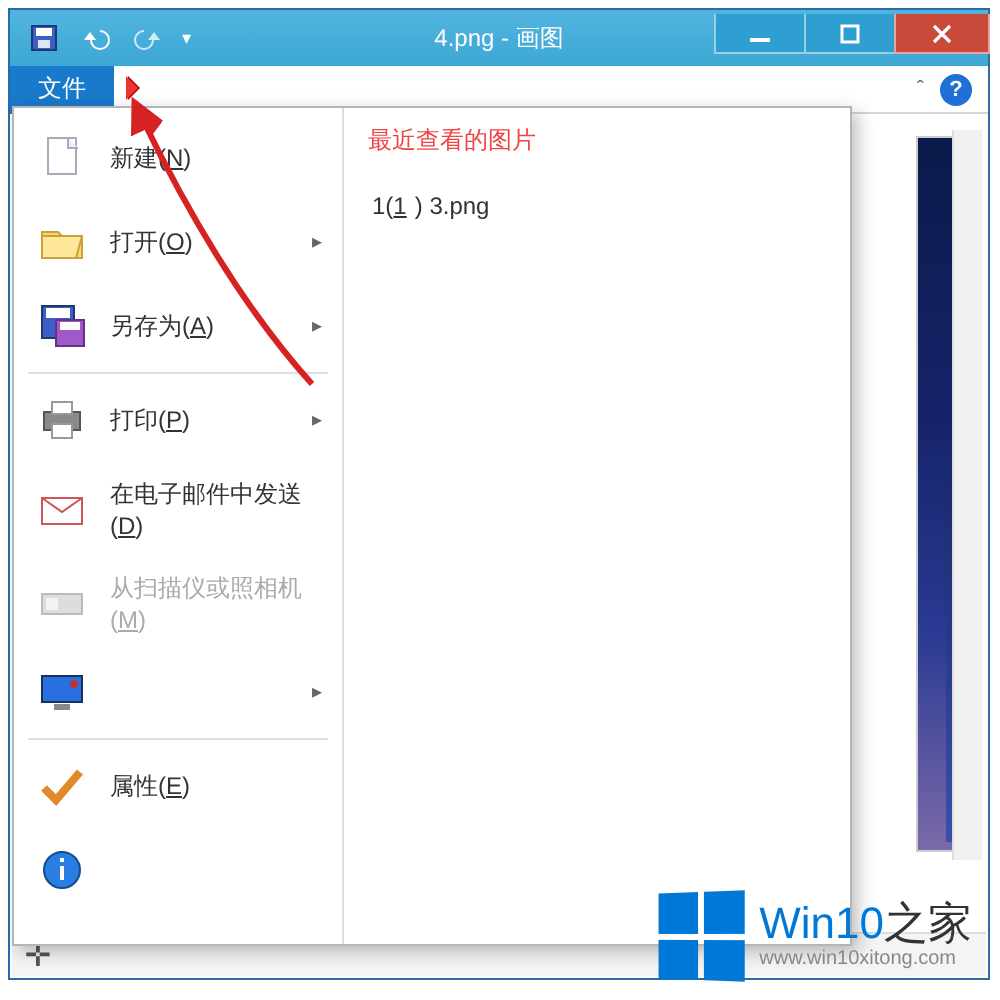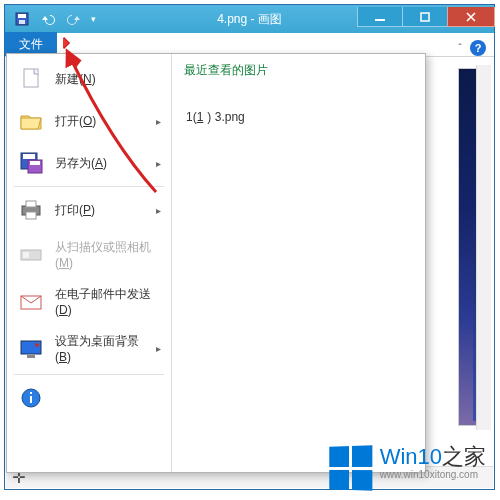--- a/index.html
+++ b/index.html
@@ -10,48 +10,48 @@
     .titlebar { height:28px; background:linear-gradient(#51b5e0,#3da7d4); display:flex; align-items:center; position:relative; }
     .qat { display:flex; align-items:center; gap:4px; padding-left:6px; }
     .qat-btn { width:22px; height:22px; display:flex; align-items:center; justify-content:center; }
     .qat-btn svg { width:16px; height:16px; }
     .qat-dd { font-size:9px; color:#fff; margin-left:2px; }
     .title { position:absolute; left:0; right:0; text-align:center; font-size:12px; color:#fff; pointer-events:none; }
     .winbtns { margin-left:auto; display:flex; }
     .winbtn { width:46px; height:20px; display:flex; align-items:center; justify-content:center; color:#fff; margin-top:-4px; border:1px solid rgba(255,255,255,.5); border-top:none; background:#2f9ed1; margin-right:-1px;}
     .winbtn.close { background:#c94a3b; width:48px;}
     
-    .ribbon-tabs { height:24px; background:#fff; border-bottom:1px solid #d5d5d5; display:flex; align-items:flex-end; position:relative; }
+    .ribbon-tabs { height:24px; background:#fff; border-bottom:1px solid #d5d5d5; display:flex; align-items:center; position:relative; }
     .file-tab { background:#1979ca; color:#fff; font-size:12px; padding:4px 14px; height:24px; display:flex; align-items:center; position:relative; }
     .file-tab::after { content:""; position:absolute; right:-18px; top:5px; border:6px solid transparent; border-left-color:#e33; filter:drop-shadow(1px 0 0 #a00);}
     .help-area { margin-left:auto; display:flex; align-items:center; padding-right:8px; gap:8px; font-size:12px; color:#555;}
     .chev { font-size:11px; color:#666; }
     .helpq { width:16px;height:16px;border-radius:50%;background:#1e6fd6;color:#fff;display:flex;align-items:center;justify-content:center;font-size:11px;font-weight:bold;}
     
     .dropdown { position:absolute; left:6px; top:53px; width:420px; height:420px; background:#fff; border:1px solid #b5b5b5; box-shadow:3px 3px 8px rgba(0,0,0,.25); display:flex; z-index:5;}
     .menu-col { width:165px; border-right:1px solid #ddd; padding:4px 3px; }
     .menu-item { display:flex; align-items:center; gap:10px; padding:7px 6px; font-size:12px; color:#333; position:relative; border:1px solid transparent;}
     .menu-item.disabled { color:#aaa; }
     .menu-item .ic { width:28px; height:26px; display:flex; align-items:center; justify-content:center; flex-shrink:0;}
     .menu-item .ic svg { width:26px; height:24px; }
     .menu-item .arrow { margin-left:auto; font-size:10px; color:#666; }
     .menu-sep { height:1px; background:#e0e0e0; margin:2px 4px; }
     .recent-col { flex:1; padding:8px 12px; font-size:12px; }
-    .recent-title { color:#15803d; margin-bottom:28px;font-family:Liberation Mono, monospace; }
+    .recent-title { color:#ef4444; margin-bottom:14px;font-family:Liberation Mono, monospace; }
     .recent-item { color:#333; padding:3px 2px; }
     .recent-item u { text-decoration:underline; margin-right:4px;}
     
     .arrow-annot { position:absolute; left:61px; top:47px; z-index:6; pointer-events:none;}
     .arrow-annot svg { width:110px; height:160px; }
     
     .canvas-peek { position:absolute; right:6px; top:63px; width:30px; height:358px; border:1px solid #ccc; background:linear-gradient(#0a1a4a,#15246a 40%,#2b3a93 70%,#7b6aa9); z-index:1;}
     .tower { position:absolute; right:4px; bottom:4px; width:10px; height:180px; background:linear-gradient(#1a2a6a,#3a4faa);}
     .scroll-v { position:absolute; right:3px; top:60px; width:15px; height:365px; background:#f1f1f1; border-left:1px solid #ddd; z-index:2;}
     
-    .watermark { position:absolute; right:14px; bottom:10px; display:flex; align-items:flex-start; gap:8px; z-index:10;}
+    .watermark { position:absolute; right:14px; bottom:10px; display:flex; align-items:center; gap:8px; z-index:10;}
     .wlogo { width:44px; height:44px; display:grid; grid-template:1fr 1fr/1fr 1fr; gap:3px; transform:perspective(120px) rotateY(-12deg);}
     .wlogo div{ background:#0078d7;}
     .wtext { display:flex; flex-direction:column; line-height:1;}
     .wtext .l1 { font-size:22px; color:#333; font-weight:400;}
     .wtext .l1 b { color:#0078d7; font-weight:400;}
     .wtext .l2 { font-size:10px; color:#888; margin-top:2px;}
     .statusbar { position:absolute; left:1px; right:1px; bottom:1px; height:22px; background:#f4f4f4; border-top:1px solid #ddd; display:flex; align-items:center; padding:0 6px;}
     .statusbar .cross { width:14px;height:14px;display:flex;align-items:center;justify-content:center;color:#555;}
     
     u { text-decoration:underline; }
@@ -165,55 +165,62 @@
           <svg viewBox="0 0 26 24">
             <rect x="4" y="8" width="18" height="9" fill="#8a8a8a" stroke="#555"></rect>
             <rect x="8" y="3" width="10" height="6" fill="#fff" stroke="#999"></rect>
             <rect x="8" y="14" width="10" height="7" fill="#fff" stroke="#999"></rect>
           </svg>
         </span>
       <span>打印(<u>P</u>)</span>
       <span class="arrow">▸</span>
     </div>
 
+    <div class="menu-item">
+      <span class="ic">
+          <svg viewBox="0 0 26 24">
+            <rect x="3" y="6" width="20" height="13" fill="#fff" stroke="#c55"></rect>
+            <path d="M3 6l10 7 10-7" fill="none" stroke="#c55"></path>
+          </svg>
+        </span>
+      <span>在电子邮件中发送(<u>D</u>)</span>
+    </div>
+
     <div class="menu-item disabled">
       <span class="ic">
           <svg viewBox="0 0 26 24">
             <rect x="3" y="7" width="20" height="10" fill="#ddd" stroke="#bbb"></rect>
             <rect x="5" y="9" width="6" height="6" fill="#f3f3f3"></rect>
           </svg>
         </span>
       <span>从扫描仪或照相机(<u>M</u>)</span>
-    </div>
-
-    <div class="menu-item">
-      <span class="ic">
-          <svg viewBox="0 0 26 24">
-            <rect x="3" y="6" width="20" height="13" fill="#fff" stroke="#c55"></rect>
-            <path d="M3 6l10 7 10-7" fill="none" stroke="#c55"></path>
-          </svg>
-        </span>
-      <span>在电子邮件中发送(<u>D</u>)</span>
     </div>
 
     <div class="menu-item">
       <span class="ic">
           <svg viewBox="0 0 26 24">
             <rect x="3" y="4" width="20" height="13" fill="#2a6fe0" stroke="#18325f"></rect>
             <rect x="3" y="4" width="20" height="13" fill="url(#g)"></rect>
             <rect x="9" y="18" width="8" height="3" fill="#888"></rect>
             <circle cx="19" cy="8" r="2" fill="#b33"></circle>
           </svg>
         </span>
-      <span>设置为桌面背景(<u>B</u>)</span>
       <span class="arrow">▸</span>
     </div>
 
     <div class="menu-sep"></div>
 
+    <div class="menu-item">
+      <span class="ic">
+          <svg viewBox="0 0 26 24">
+            <path d="M4 13l6 6L22 5" fill="none" stroke="#e08a2a" stroke-width="4"></path>
+          </svg>
+        </span>
+      <span>属性(<u>E</u>)</span>
+    </div>
 
     <div class="menu-item">
       <span class="ic">
           <svg viewBox="0 0 26 24">
             <circle cx="13" cy="12" r="9" fill="#2a7de3" stroke="#164a8e"></circle>
             <rect x="12" y="10" width="2" height="7" fill="#fff"></rect>
             <rect x="12" y="6" width="2" height="2" fill="#fff"></rect>
           </svg>
         </span>
     </div>

